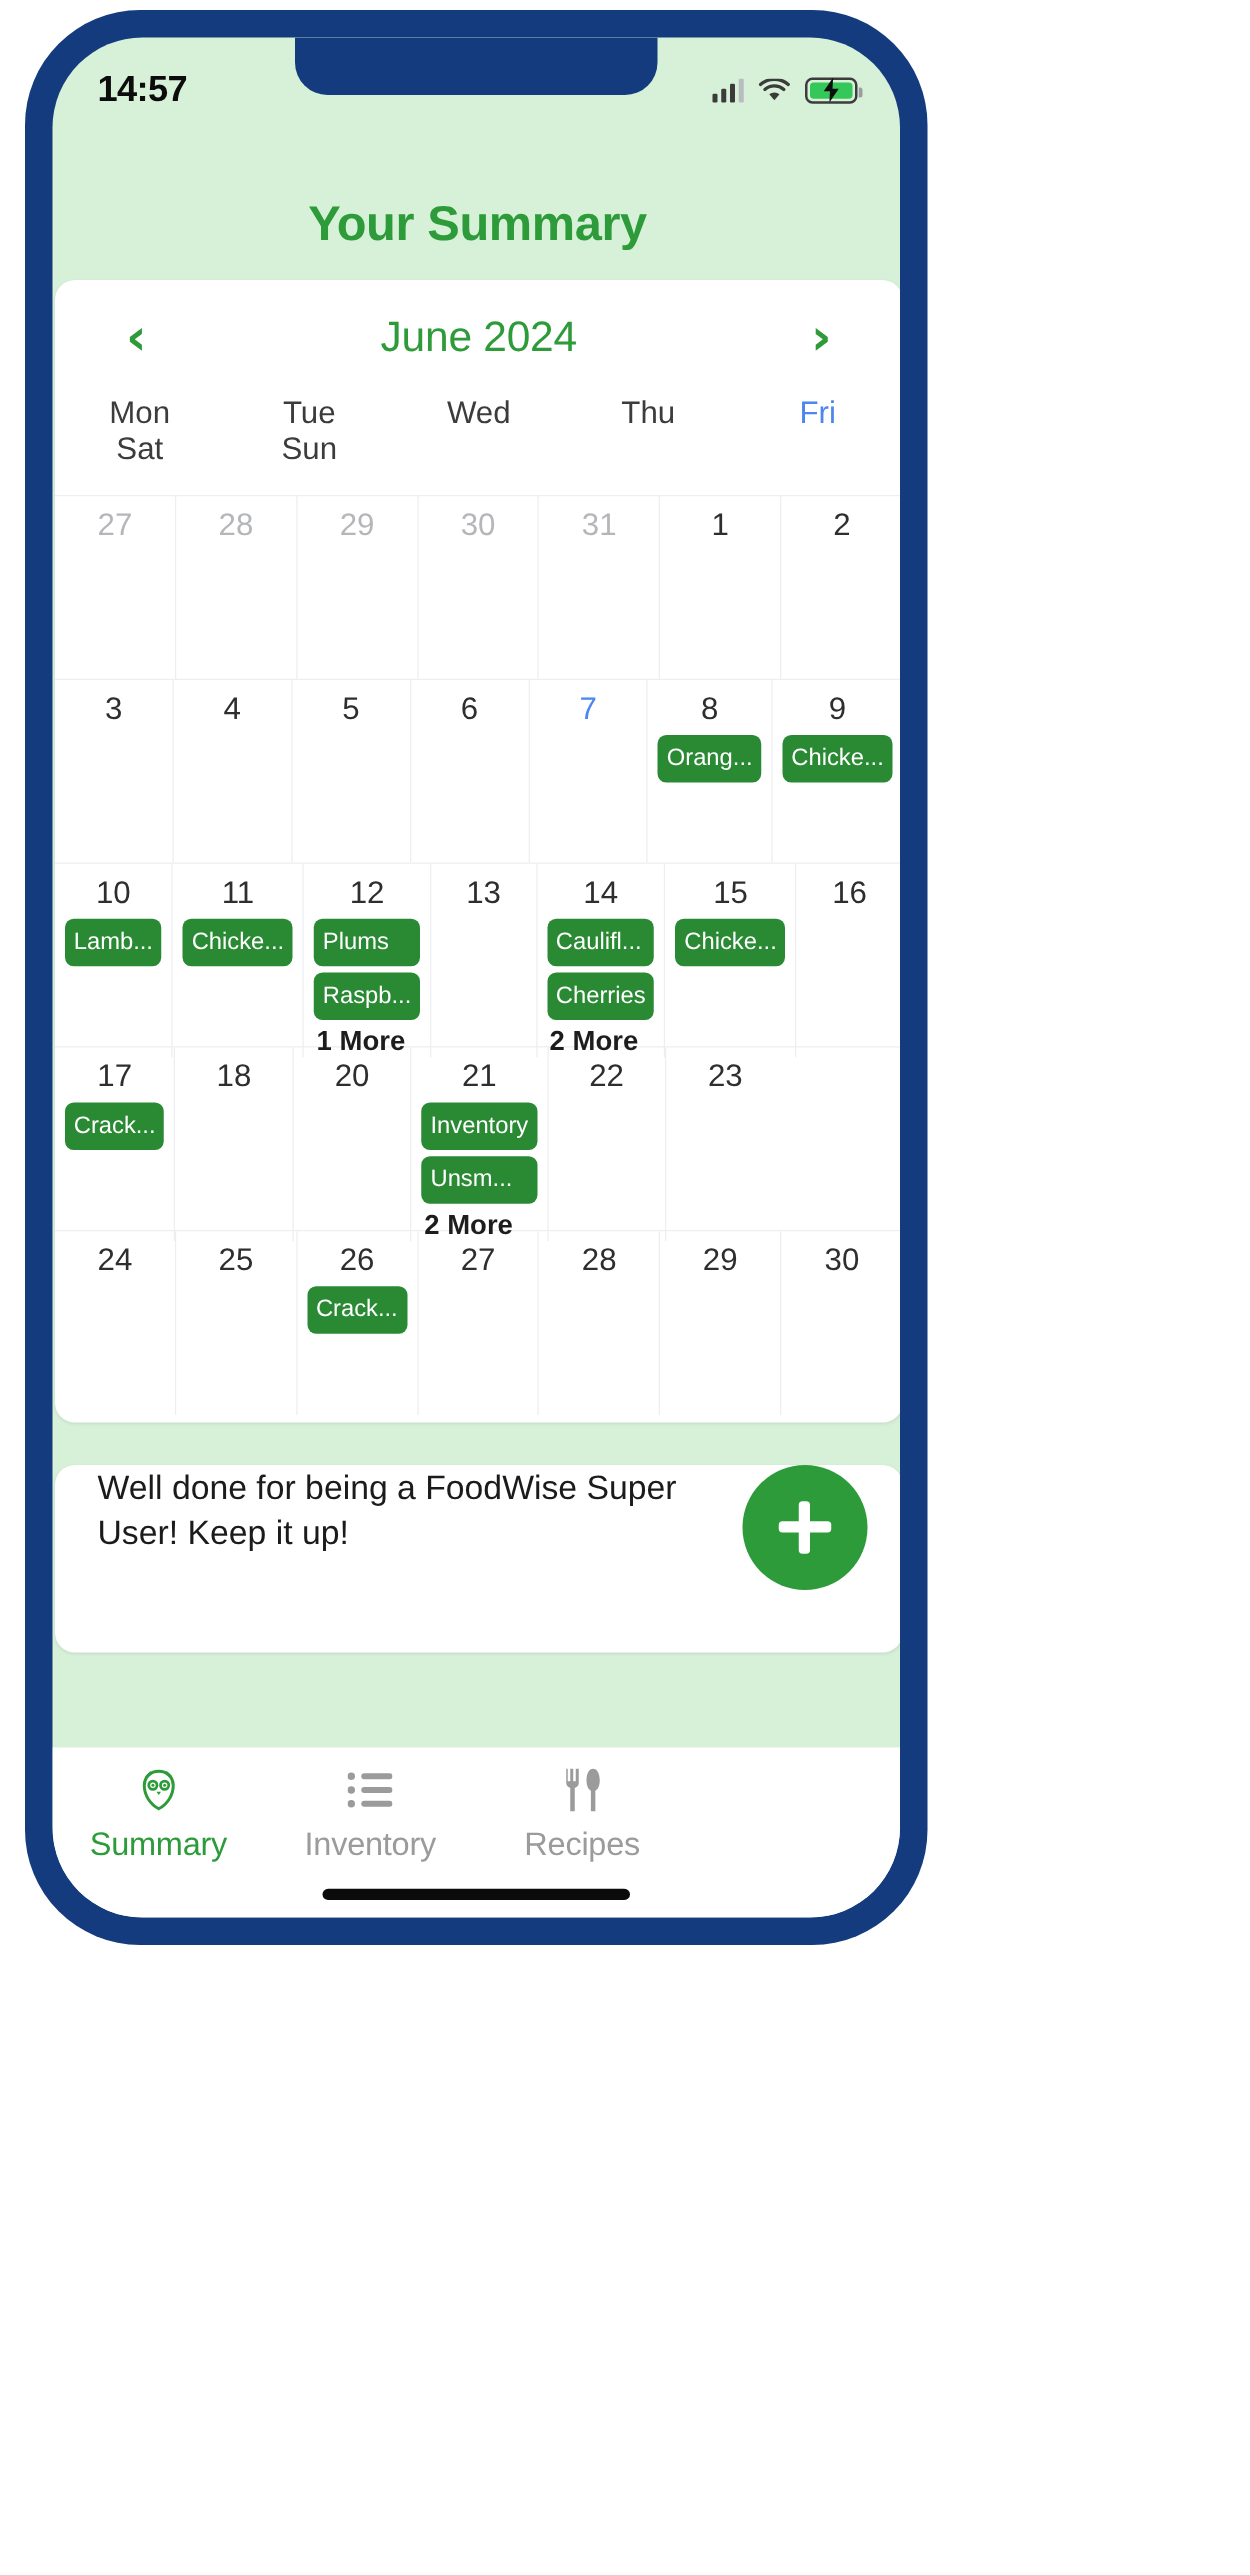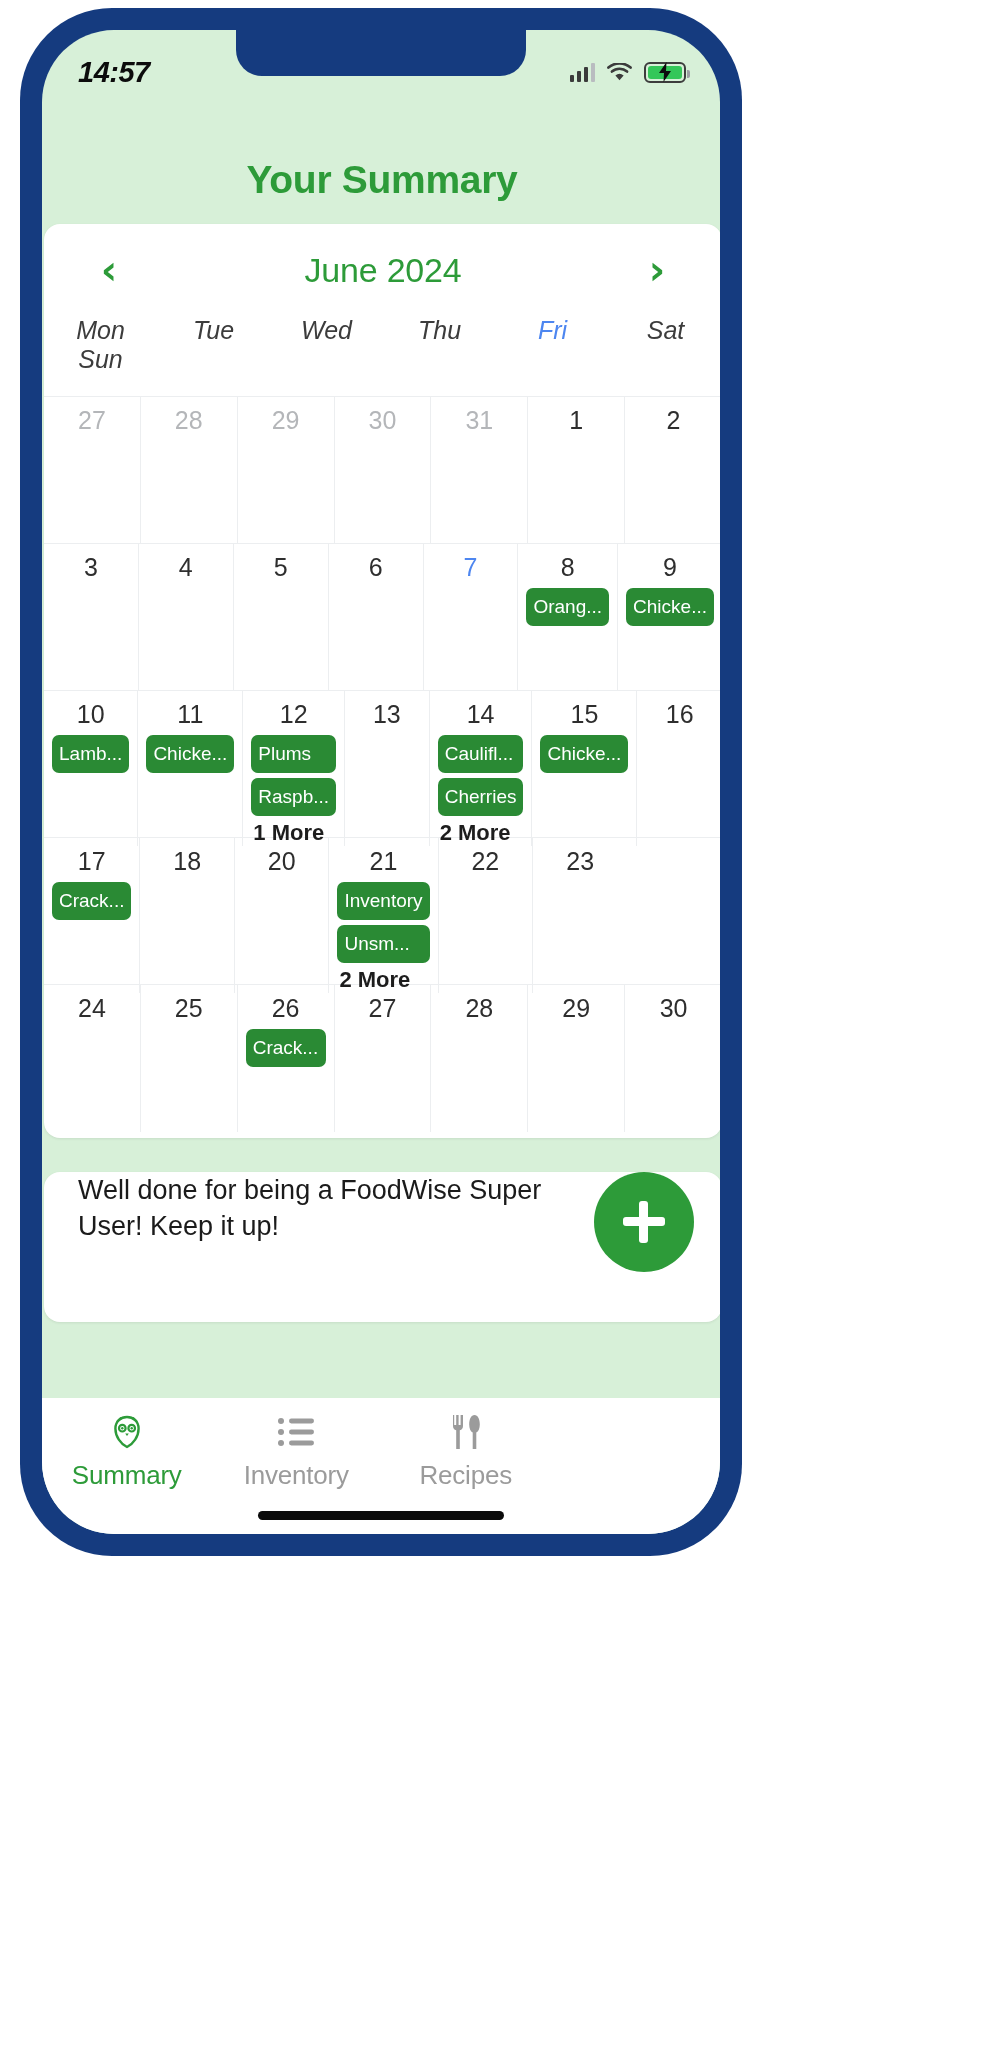--- a/index.html
+++ b/index.html
@@ -25,21 +25,21 @@
     width:290px; height:46px; background:#153b7f;
     border-bottom-left-radius:26px; border-bottom-right-radius:26px; z-index:30;
   }
 
   
   .statusbar{
     position:absolute; top:0; left:0; width:678px; height:70px; z-index:25;
     display:flex; align-items:center; justify-content:space-between;
     padding:14px 34px 0 36px;
   }
-  .status-time{ font-size:29px; font-weight:700; color:#0c0c0c; letter-spacing:-0.5px; line-height:1;font-style:italic; }
+  .status-time{ font-size:29px; font-weight:700; color:#0c0c0c; letter-spacing:-0.5px; line-height:1; }
   .status-right{ display:flex; align-items:center; gap:12px; }
   .sig{ display:flex; align-items:flex-end; gap:2.5px; height:19px; }
   .sig i{ display:block; width:4.5px; background:#3b3b3b; border-radius:1px; }
   .sig i:nth-child(1){ height:7px; }
   .sig i:nth-child(2){ height:11px; }
   .sig i:nth-child(3){ height:15px; }
   .sig i:nth-child(4){ height:19px; background:#b9bcc0; }
   .wifi{ width:25px; height:19px; position:relative; }
   .batt{
     width:42px; height:21px; border:2px solid #3c3c3c; border-radius:6px;
@@ -67,21 +67,21 @@
   .cal-head{
     height:92px; display:flex; align-items:center; justify-content:space-between;
     padding:0 42px;
   }
   .chev{
     font-size:40px; color:#2d9b39; font-weight:700; line-height:1;
     width:46px; text-align:center; cursor:pointer;
     font-family:"DejaVu Sans", sans-serif;
   }
   .cal-month{ font-size:34px; color:#2d9b39; letter-spacing:-0.2px; }
-  .dow-row{ display:grid; grid-template-columns:repeat(6,1fr); padding:0 0 22px 0;font-style:italic; }
+  .dow-row{ display:grid; grid-template-columns:repeat(5,1fr); padding:0 0 22px 0; }
   .dow{ text-align:center; font-size:25px; color:#3c3c3c; }
   .dow.today{ color:#4d86f0; }
 
   .weeks{ border-top:1px solid #eceef0; }
   .week{ display:grid; grid-template-columns:repeat(7,1fr); border-bottom:1px solid #eceef0; height:147px; }
   .week:last-child{ border-bottom:none; }
   .cell{ border-right:1px solid #eceef0; padding:8px 5px 0 5px; position:relative; }
   .cell:last-child{ border-right:none; }
   .daynum{ text-align:center; font-size:25px; color:#2e2e2e; line-height:1.25; margin-bottom:5px; }
   .daynum.muted{ color:#b4b6b9; }

